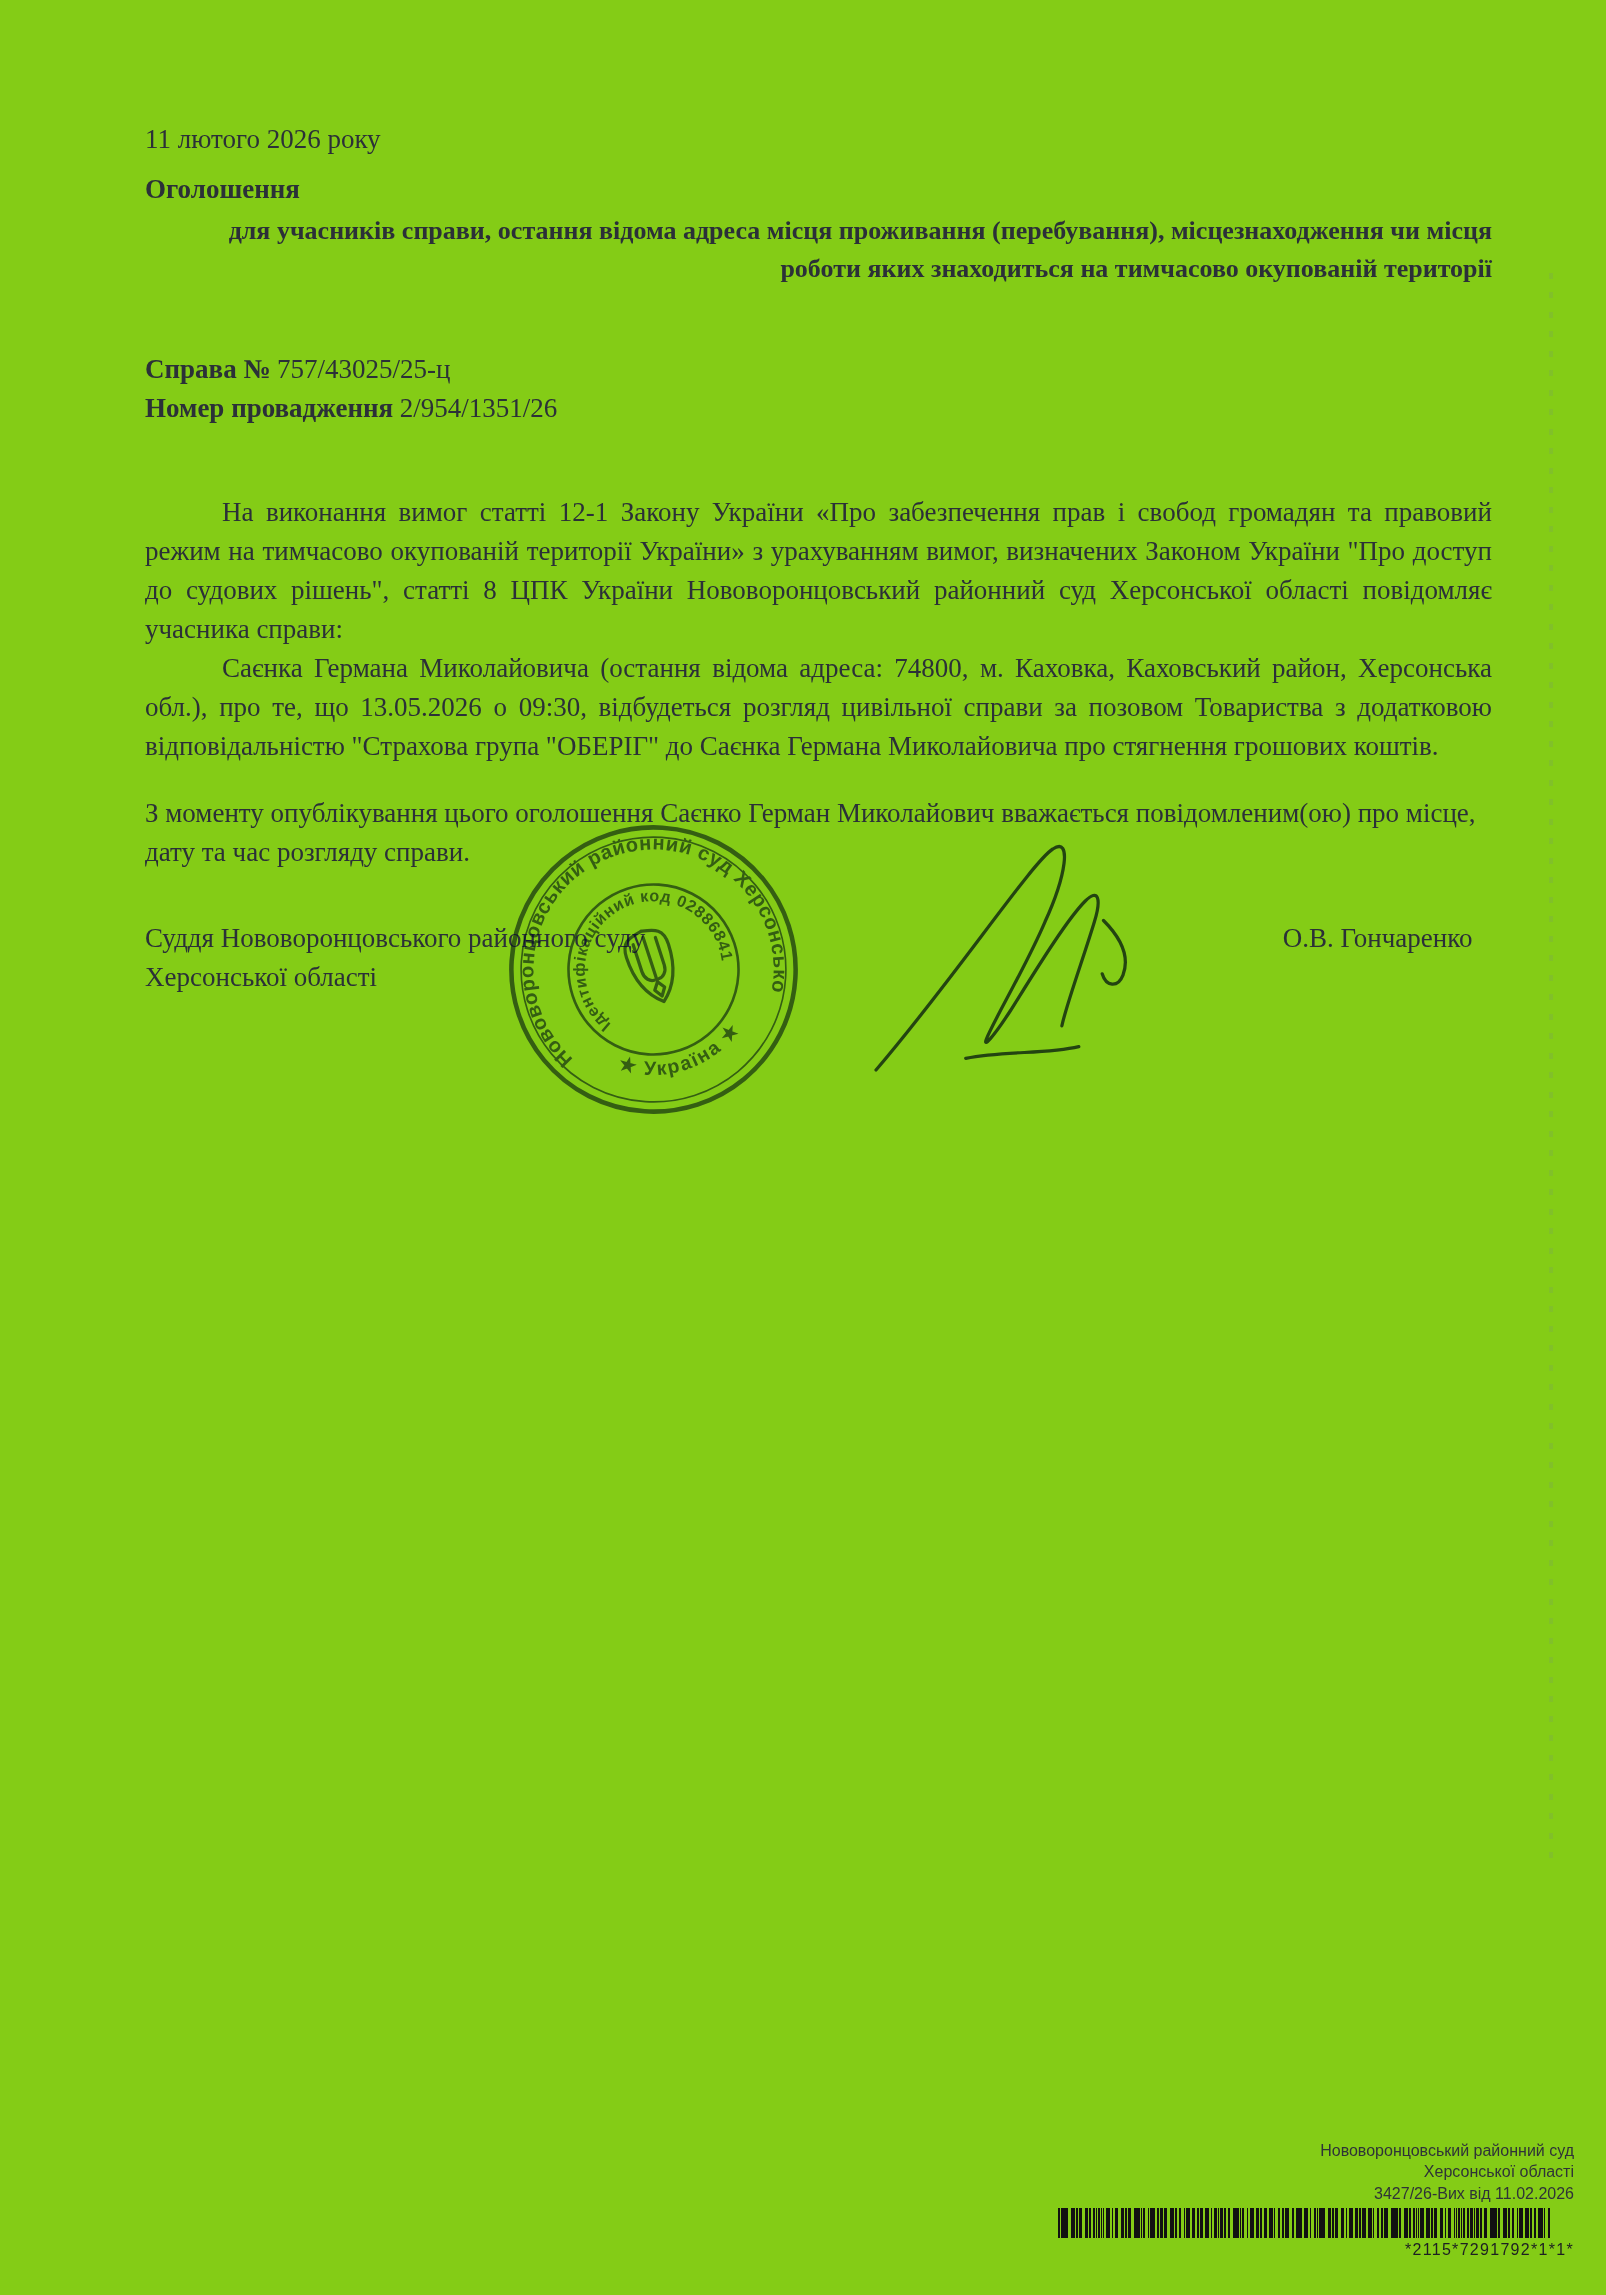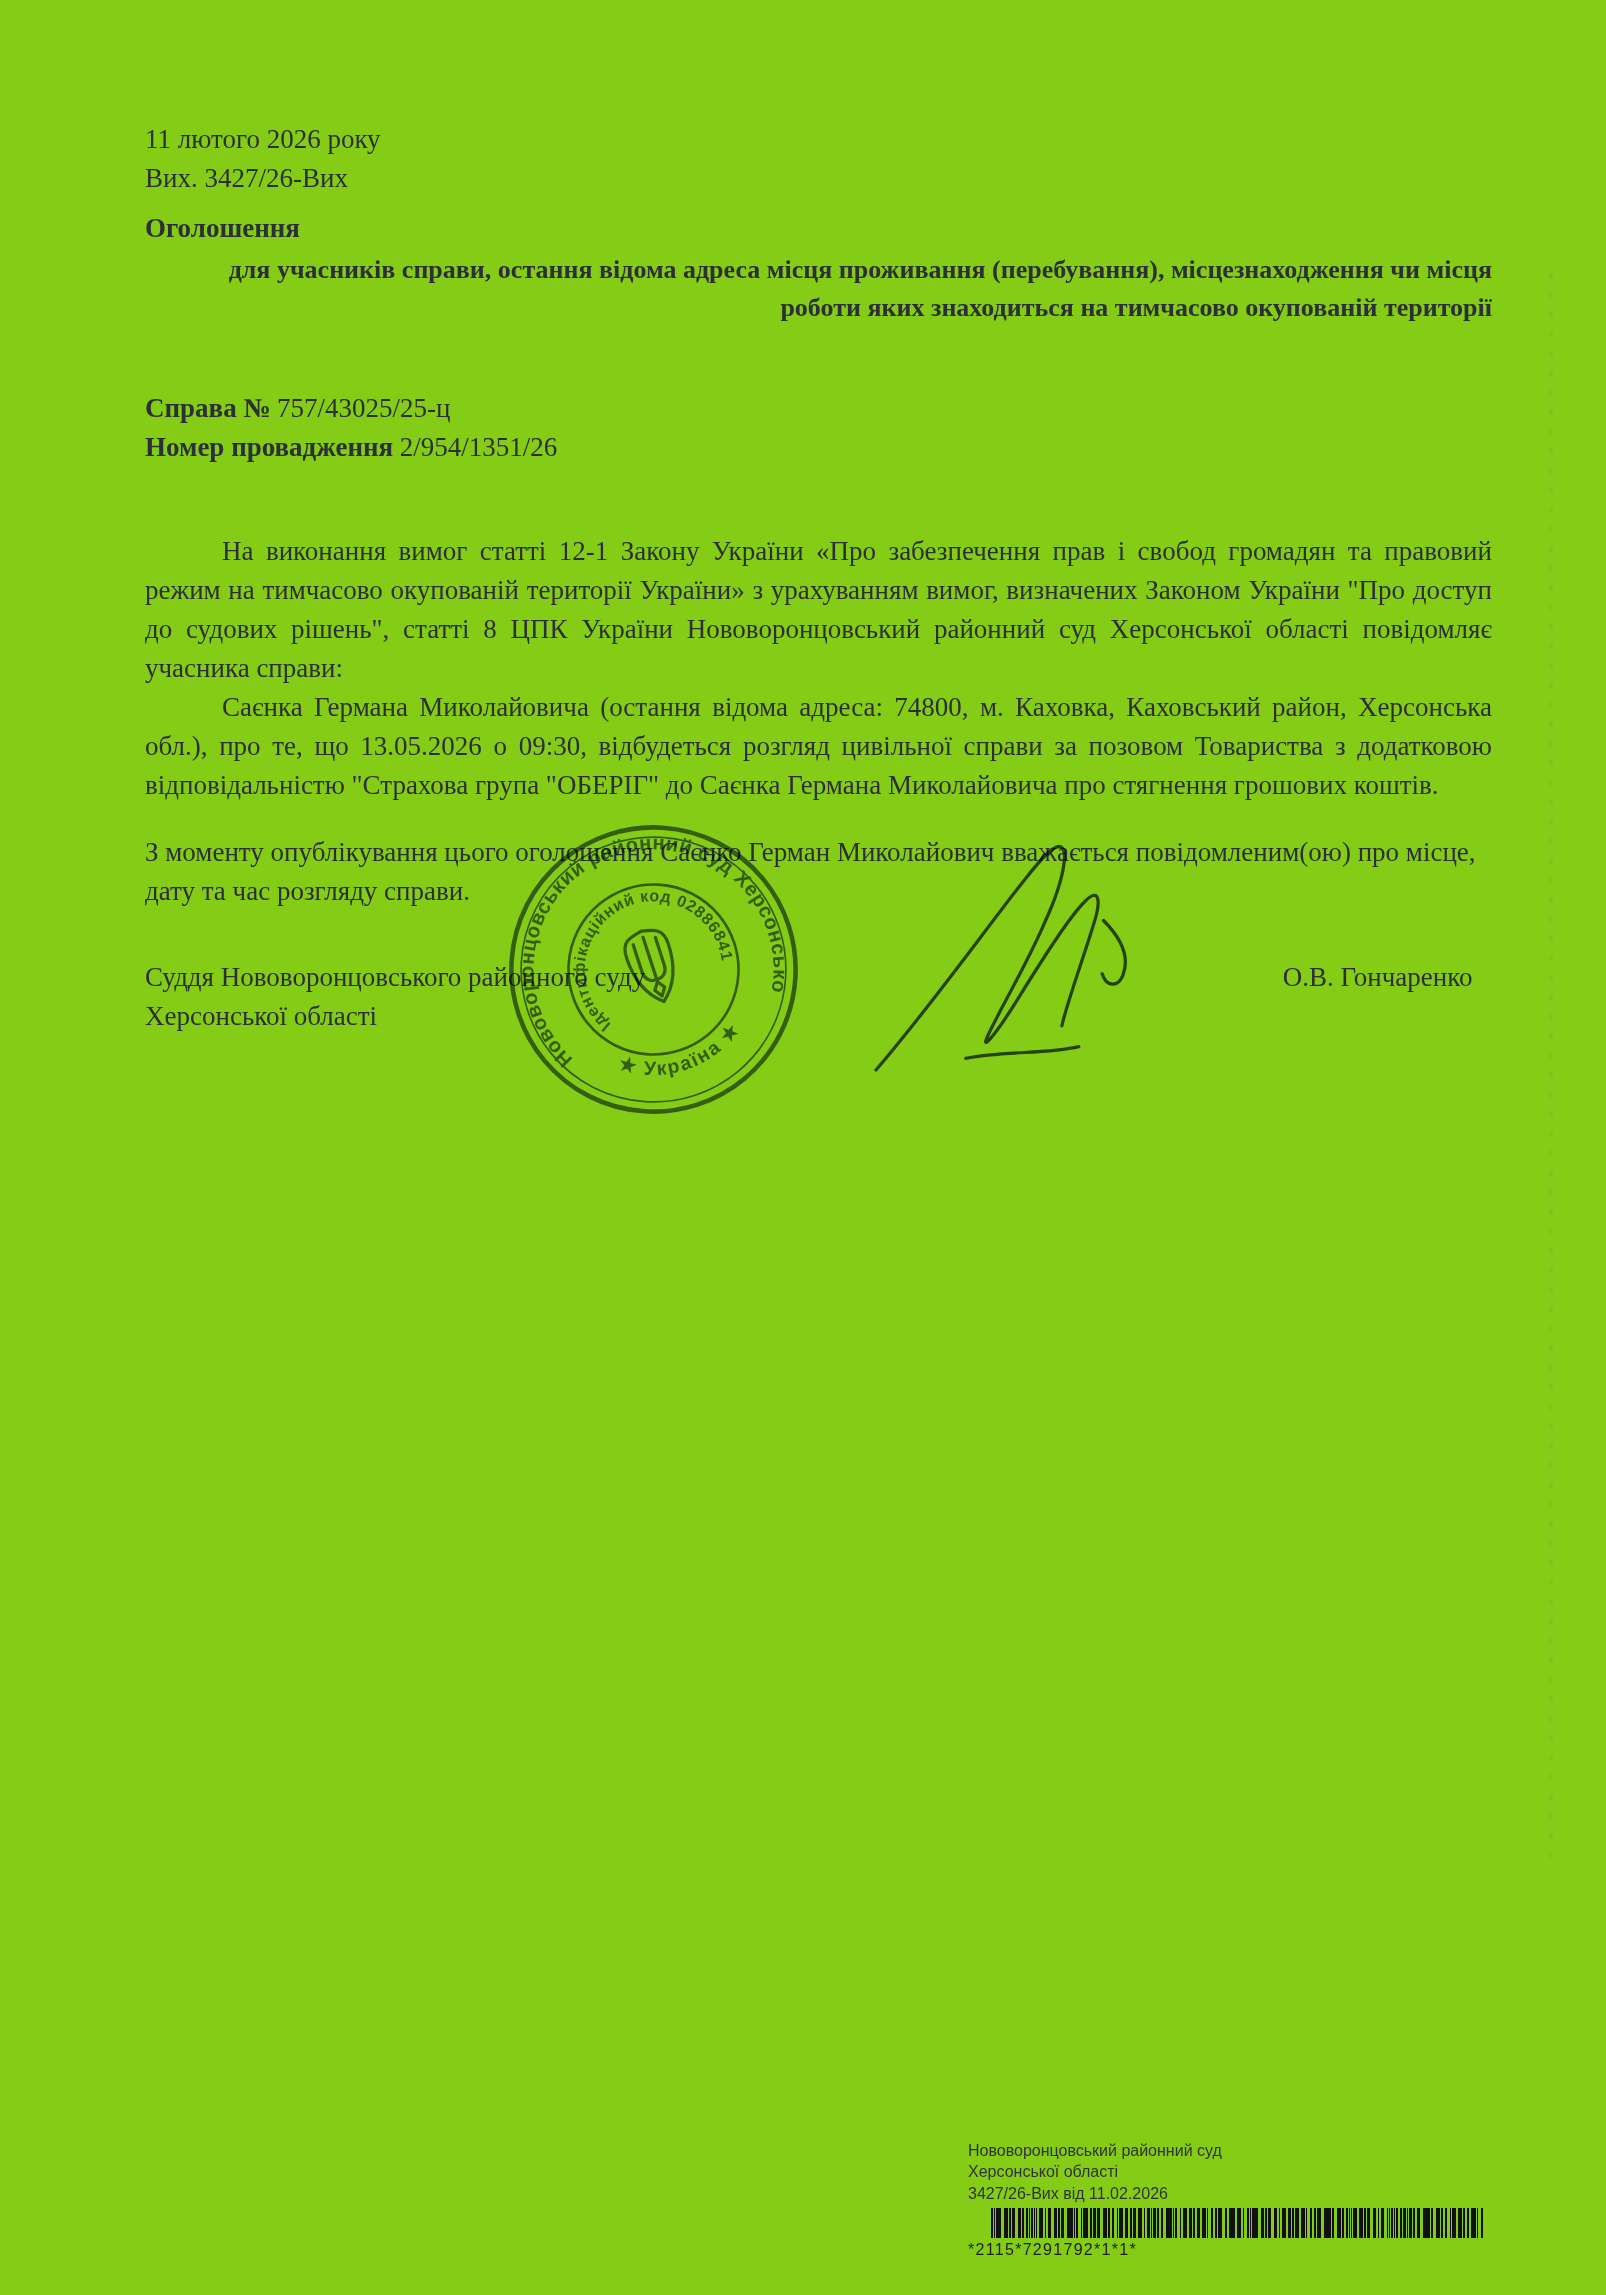--- a/index.html
+++ b/index.html
@@ -64,22 +64,22 @@
   .w7{stroke-width:7;}
   .w2{stroke-width:2.5;}
   .w4{stroke-width:4;}
   .st-outer{font-family:"Liberation Sans",sans-serif;font-size:31px;font-weight:bold;fill:#3b52c0;letter-spacing:1px;}
   .st-inner{font-family:"Liberation Sans",sans-serif;font-size:25px;font-weight:bold;fill:#3b52c0;letter-spacing:1px;}
   .st-bottom{font-family:"Liberation Sans",sans-serif;font-size:30px;font-weight:bold;fill:#3b52c0;letter-spacing:3px;}
   .trident{fill:none;stroke:#3b52c0;stroke-width:5;stroke-linecap:round;stroke-linejoin:round;}
 
   
   .footer{
-    position:absolute;top:2140px;left:968px;width:539px;
-    text-align:left;
+    position:absolute;top:2140px;left:1035px;width:539px;
+    text-align:right;
     font-family:"Liberation Sans","DejaVu Sans",sans-serif;
     font-size:16px;line-height:21.4px;color:#2f3338;
   }
   .barcode{
     height:30px;margin:3.9px 23.4px 0 23.4px;
     background:
       repeating-linear-gradient(90deg,#111 0 1.3px,transparent 1.3px 4.5px),
       repeating-linear-gradient(90deg,#111 0 1.9px,transparent 1.9px 7.1px),
       repeating-linear-gradient(90deg,#111 0 0.6px,transparent 0.6px 3.2px);
   }
@@ -94,21 +94,20 @@
     opacity:.3;
   }
 </style>
 </head>
 <body>
 
 <div class="page">
 
   <div class="content">
     <div class="doc-date">11 лютого 2026 року</div>
-    <div class="doc-ref">Вих. 3427/26-Вих</div>
 
     <div class="doc-title">Оголошення</div>
     <div class="doc-subtitle">для учасників справи, остання відома адреса місця проживання (перебування), місцезнаходження чи місця роботи яких знаходиться на тимчасово окупованій території</div>
 
     <div class="case-line">
       <span class="b">Справа №</span><span>757/43025/25-ц</span>
     </div>
     <div class="proc-line">
       <span class="b">Номер провадження</span><span>2/954/1351/26</span>
     </div>

